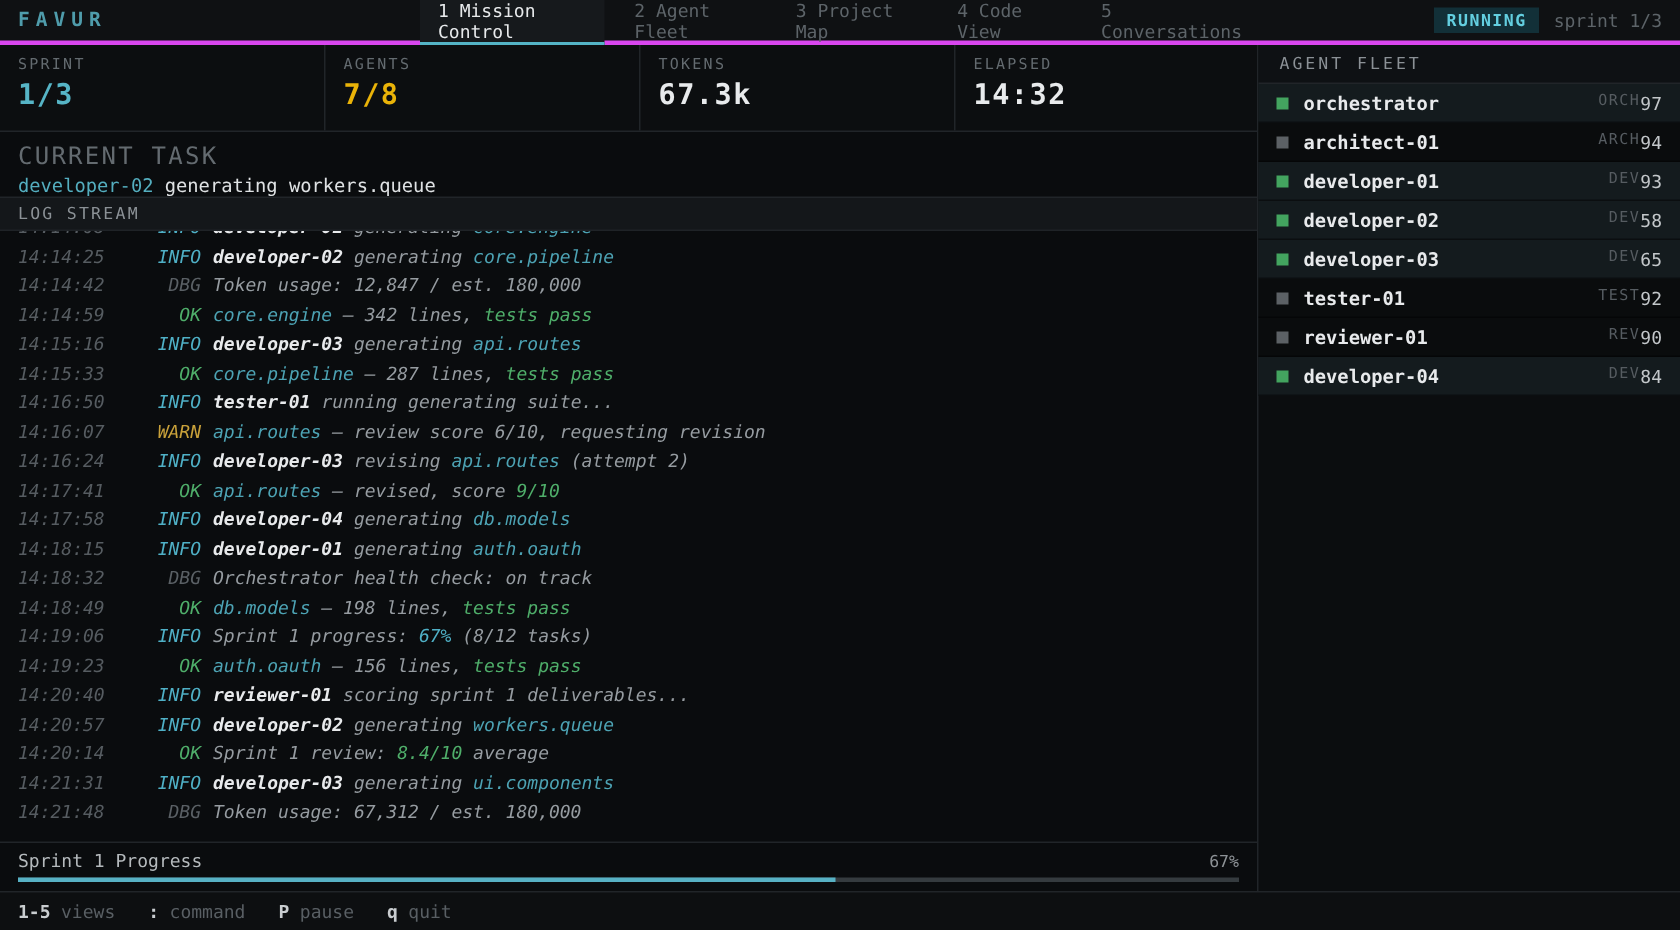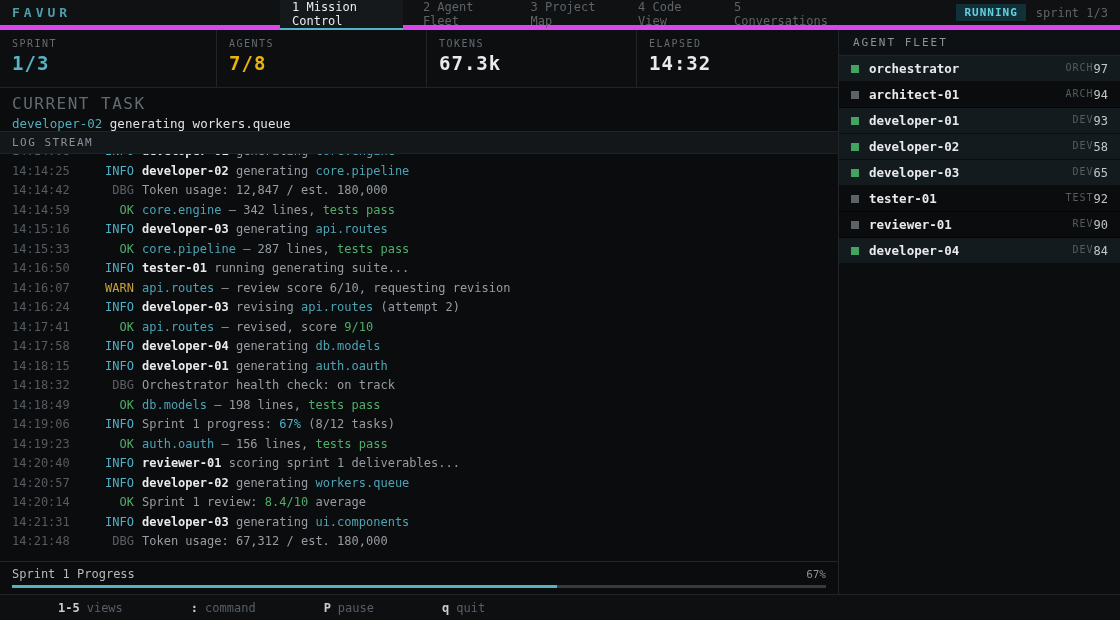--- a/index.html
+++ b/index.html
@@ -5,21 +5,21 @@
   * { margin:0; padding:0; box-sizing:border-box; }
   html,body { background:#060708; }
   .app {
     position:relative; width:1120px; height:620px; margin:0 auto;
     background:#0a0c0e; color:#d0d4d7; overflow:hidden;
     font-family:"DejaVu Sans Mono","Liberation Mono",monospace; font-size:12px;
     display:flex; flex-direction:column;
   }
   
   .hdr {
-    height:30px; flex:0 0 30px; background:#0f1113; border-bottom:5px solid #d946ef;
+    height:30px; flex:0 0 30px; background:#0f1113; border-bottom:3px solid #d946ef;
     display:flex; align-items:center; padding:0 12px; position:relative;
   }
   .brand { color:#4f9cab; font-weight:bold; font-size:13px; letter-spacing:4px; }
   .tabbar {
     position:absolute; left:50%; top:0; transform:translateX(-50%);
     height:30px; display:flex; align-items:stretch; gap:8px;
   }
   .tab {
     display:flex; align-items:center; padding:0 12px; color:#5d6469; cursor:pointer;
     border-bottom:2px solid transparent;
@@ -49,21 +49,21 @@
   .task-agent { color:#54aebf; }
   .task-text { color:#dfe2e4; white-space:pre; }
   
   .logpanel { flex:1; display:flex; flex-direction:column; min-height:0; }
   .log-hdr {
     height:22px; flex:0 0 22px; background:#14171a; border-bottom:1px solid #1f2327;
     display:flex; align-items:center; padding:0 12px;
     font-size:11px; letter-spacing:1.5px; color:#8b9196;
   }
   .log-body { flex:1; overflow:hidden; padding:0 12px; }
-  .log-scroll { margin-top:-12px; }
+  .log-scroll { margin-top:-12px;font-style:italic; }
   .log-line { height:19.5px; line-height:19.5px; white-space:pre; overflow:hidden; }
   .log-time { display:inline-block; width:60px; color:#565c61; }
   .log-lvl  { display:inline-block; min-width:34px; text-align:right; margin:0 8px 0 28px; }
   .lvl-INFO{ color:#4fb0c6; } .lvl-OK{ color:#4fae6a; }
   .lvl-WARN{ color:#c8a13a; } .lvl-DBG{ color:#5a6065; }
   .sg-agent{ color:#e8eaec; font-weight:bold; } .sg-msg{ color:#969ca1; }
   .sg-module{ color:#4da3b4; } .sg-good{ color:#4fae6a; } .sg-accent{ color:#4fb0c6; }
   
   .progress { height:33px; flex:0 0 33px; border-top:1px solid #212529; padding:5px 12px 0; }
   .prog-row { display:flex; justify-content:space-between; align-items:baseline; }
@@ -88,21 +88,21 @@
   .sq-active { background:#43a45f; } .sq-idle { background:#5c6165; }
   .agent-name { color:#e8eaec; font-weight:bold; font-size:12.5px; }
   .agent-right { margin-left:auto; display:flex; align-items:flex-start; }
   .agent-role { color:#565c61; font-size:10px; letter-spacing:1px; }
   .agent-score { color:#c3c7ca; }
   
   .ftr {
     height:26px; flex:0 0 26px; background:#0d0f11; border-top:1px solid #212529;
     display:flex; align-items:center; gap:22px; padding:0 12px;
   }
-  .hint { display:flex; gap:7px;margin-left:46px; }
+  .hint { display:flex; gap:7px; }
   .hint-key { color:#c9cdd0; font-weight:bold; }
   .hint-label { color:#595f64; }
 </style>
 </head>
 <body>
 
 <div class="app">
 
   <div class="hdr">
     <span class="brand">FAVUR</span>

